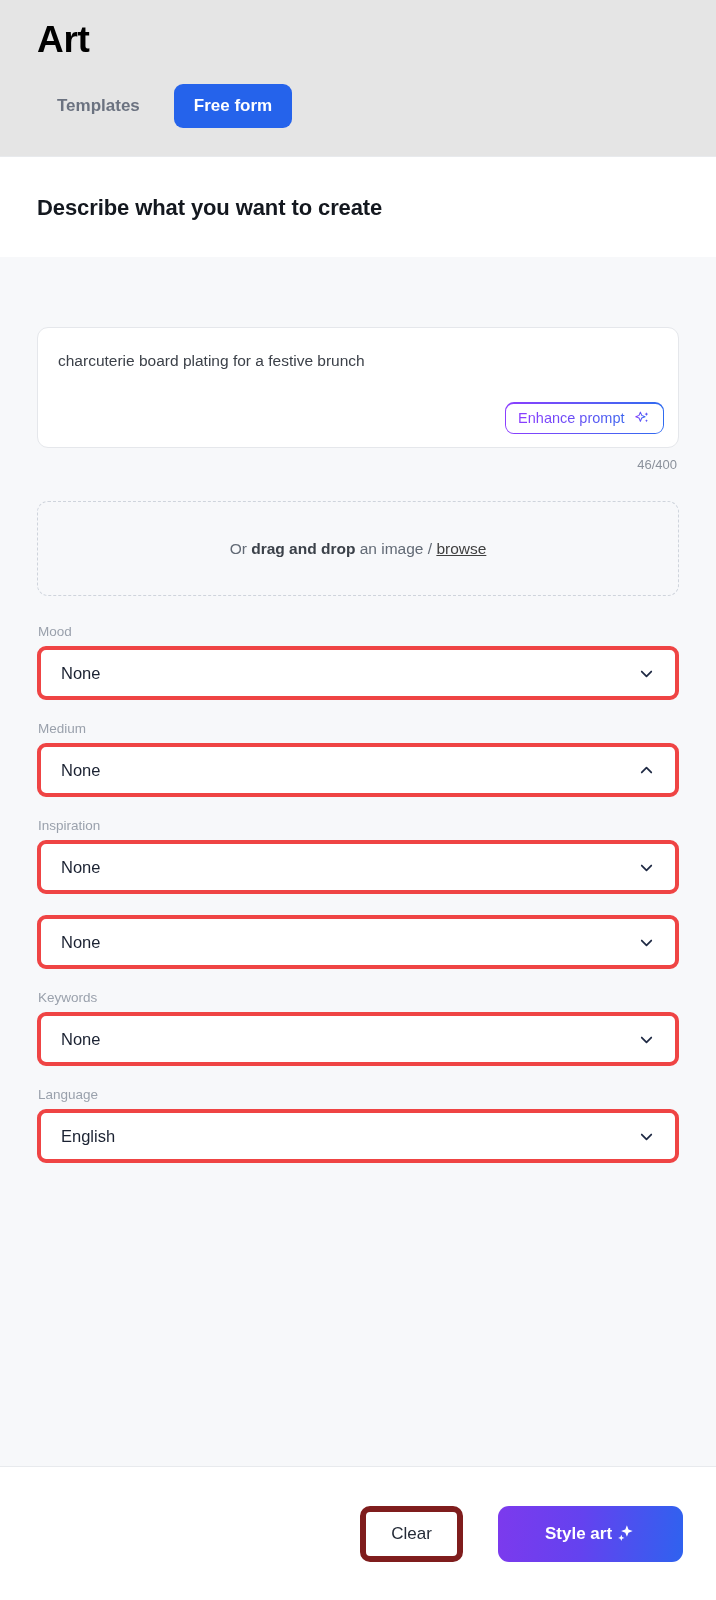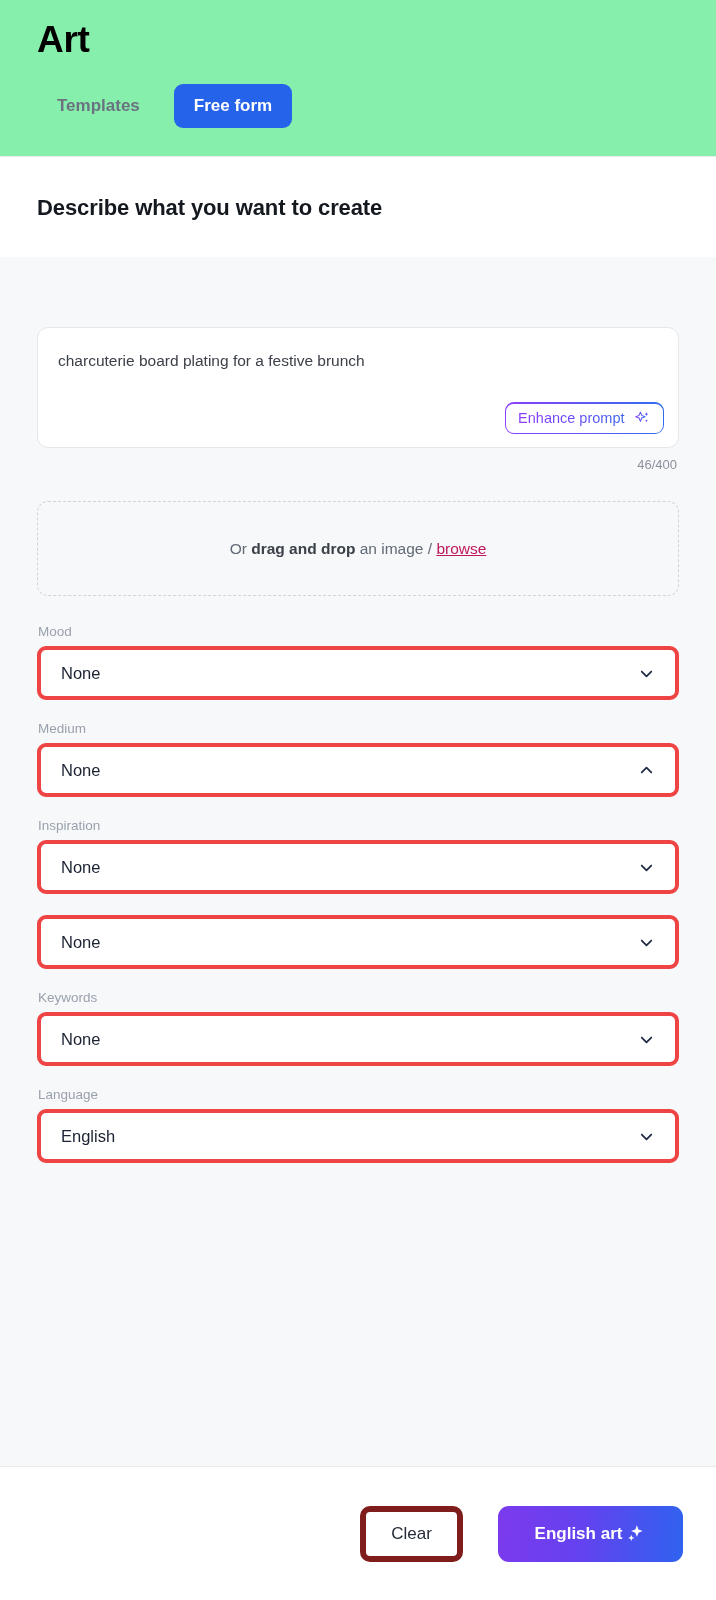--- a/index.html
+++ b/index.html
@@ -16,21 +16,21 @@
     width: 716px;
     height: 1600px;
     display: flex;
     flex-direction: column;
     background: #ffffff;
     overflow: hidden;
   }
 
   
   .header {
-    background: #86efac;
+    background: #e5e5e5;
     padding: 18px 37px 0 37px;
     flex: none;
   }
   .page-title {
     font-size: 37px;
     font-weight: 700;
     color: #000000;
     letter-spacing: -0.3px;
     line-height: 1.2;
     margin-bottom: 22px;
@@ -147,21 +147,21 @@
     display: flex;
     align-items: center;
     justify-content: center;
     cursor: pointer;
   }
   .dropzone-text {
     font-size: 15.5px;
     color: #626a75;
   }
   .dropzone-text b { font-weight: 700; color: #3b4149; }
-  .dropzone-text u { text-decoration: underline; color: #be185d; }
+  .dropzone-text u { text-decoration: underline; color: #404040; }
 
   
   .fields { margin-top: 28px; }
   .field { margin-bottom: 21px; }
   .field-label {
     font-size: 13.5px;
     color: #9aa1ac;
     margin-bottom: 7px;
     padding-left: 1px;
     margin-top: 8px;
@@ -350,21 +350,21 @@
       </div>
 
     </div>
   </div>
 
   <div class="divider"></div>
 
   <div class="footer">
     <button class="btn-clear">Clear</button>
     <button class="btn-create">
-      <span>English art</span>
+      <span>Style art</span>
       <span class="spark">
         <svg width="21" height="21" viewBox="0 0 24 24" fill="none">
           <path d="M13.6 2.6 L15.4 7.4 L20.2 9.2 L15.4 11 L13.6 15.8 L11.8 11 L7 9.2 L11.8 7.4 Z" fill="#ffffff"></path>
           <path d="M7.2 13.4 L8.2 16.0 L10.8 17.0 L8.2 18.0 L7.2 20.6 L6.2 18.0 L3.6 17.0 L6.2 16.0 Z" fill="#ffffff"></path>
         </svg>
       </span>
     </button>
   </div>
 
 </div>

